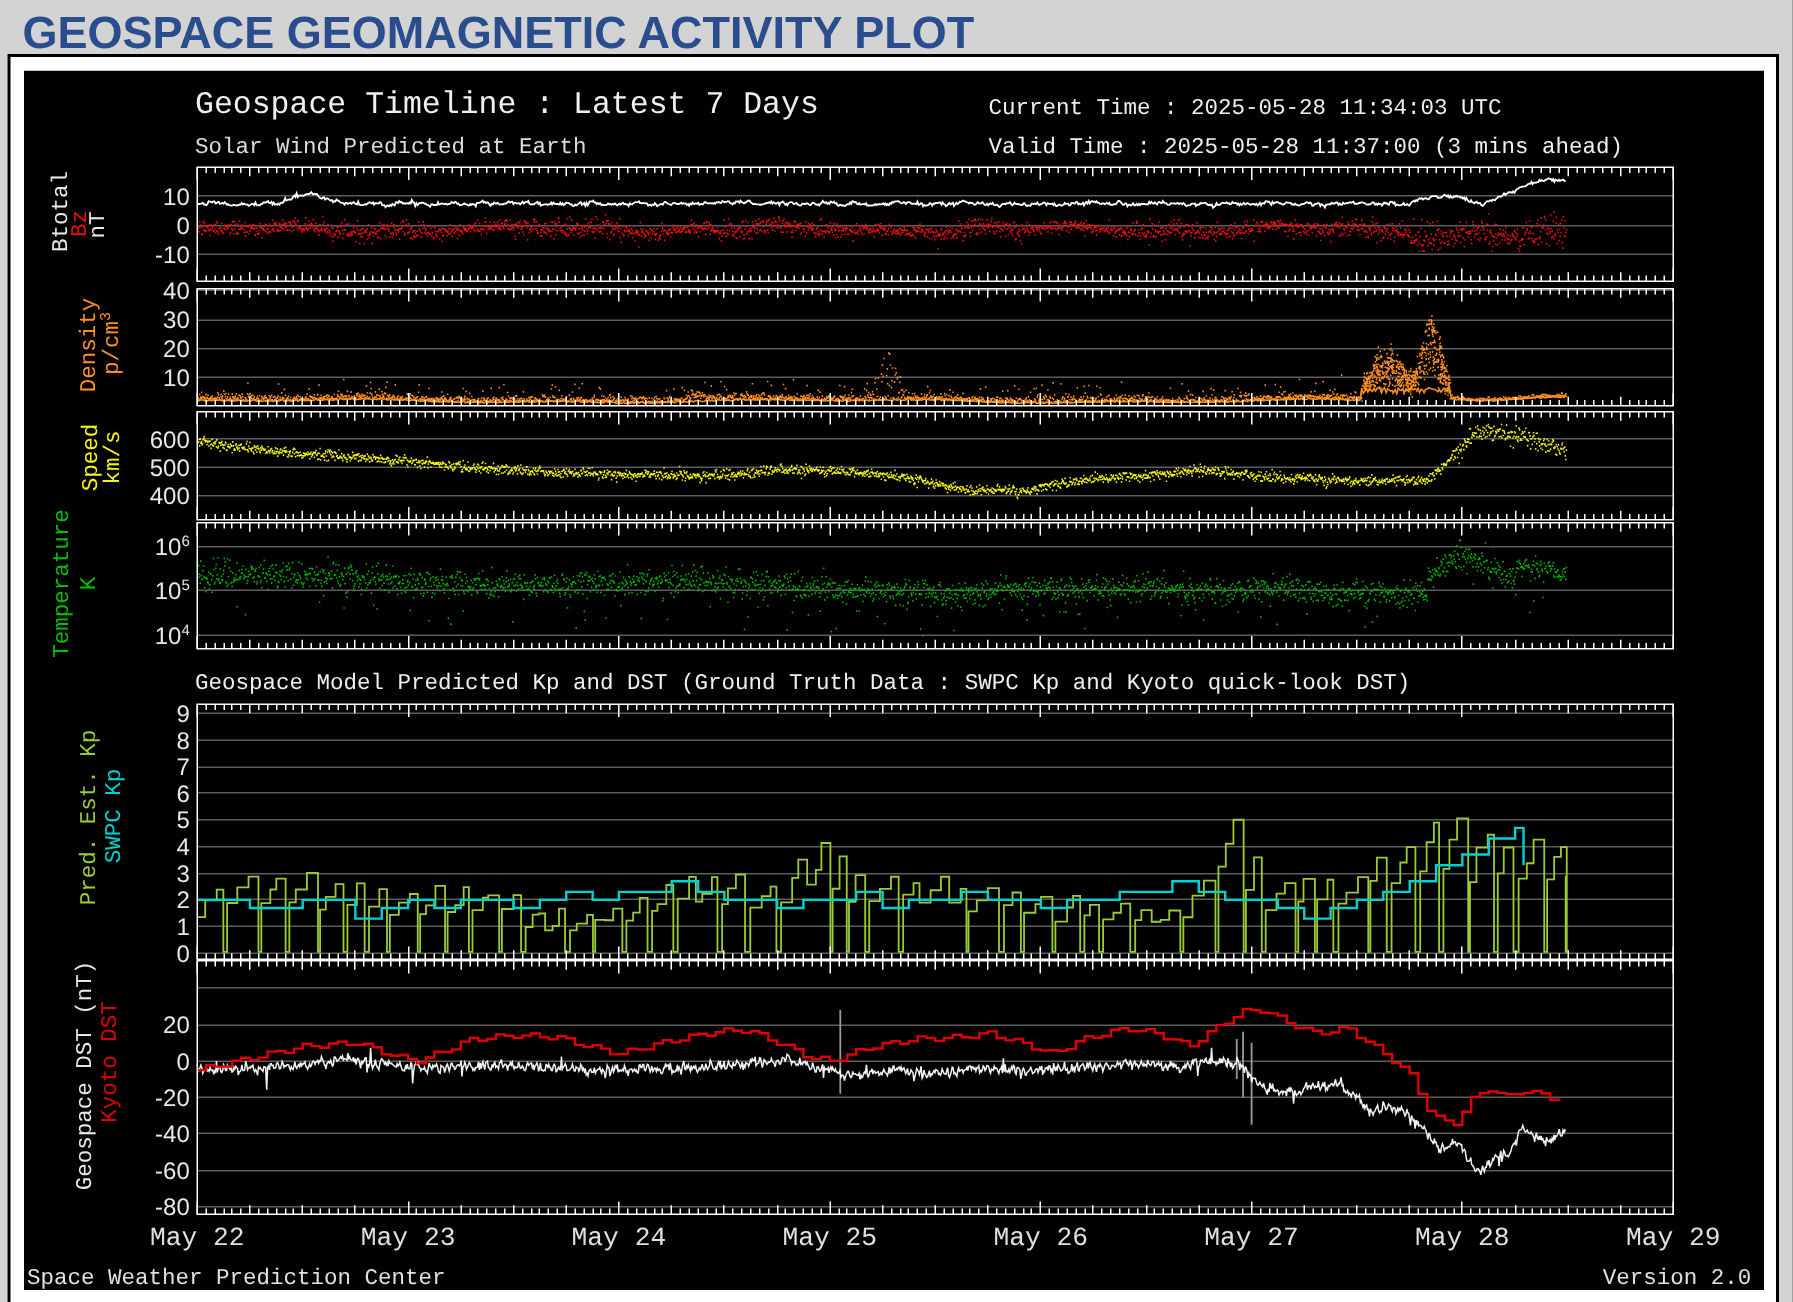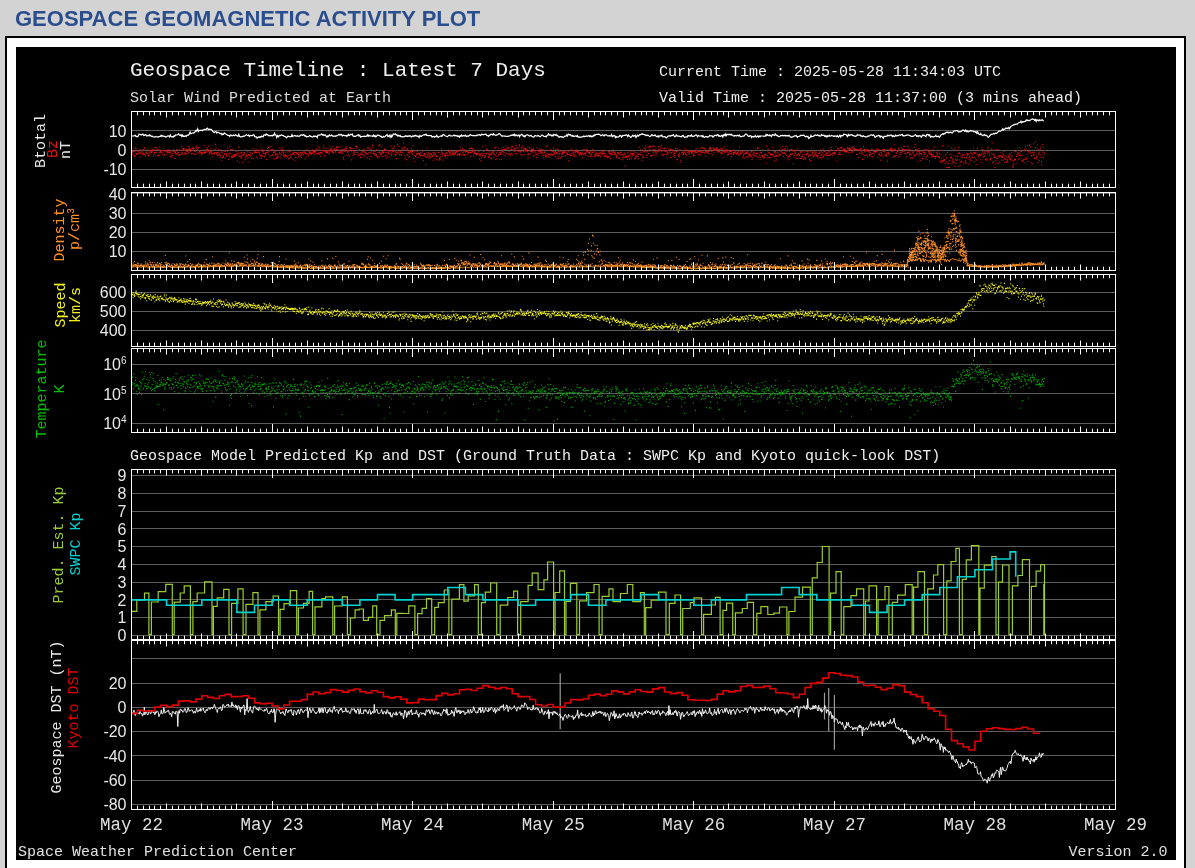--- a/index.html
+++ b/index.html
@@ -1,18 +1,18 @@
 <!DOCTYPE html>
 <html><head>
 <meta charset="utf-8">
 <title>Geospace Geomagnetic Activity plot</title>
 <style>
 html, body { margin: 0; padding: 0; background: #d3d3d3; height: 868px; overflow: hidden; }
 #hdr { position: absolute; left: 15px; top: 6px; font-family: "Liberation Sans", sans-serif;
-       font-size: 22px; font-weight: bold; color: #2a4d8e; letter-spacing: 0px; }
+       font-size: 30px; font-weight: bold; color: #2a4d8e; letter-spacing: 0px; }
 #box { position: absolute; left: 5px; top: 36px; width: 1176.5px; height: 900px;
        background: #ffffff; border: 2px solid #000000; }
 #img { position: absolute; left: 9px; top: 9px; width: 1160px; height: 813px; }
 </style>
 </head>
 <body>
 <div id="hdr">GEOSPACE GEOMAGNETIC ACTIVITY PLOT</div>
 <div id="box">
     <div id="img">
 <svg width="1160" height="813" viewBox="0 0 1160 813" font-family="Liberation Mono, monospace">

